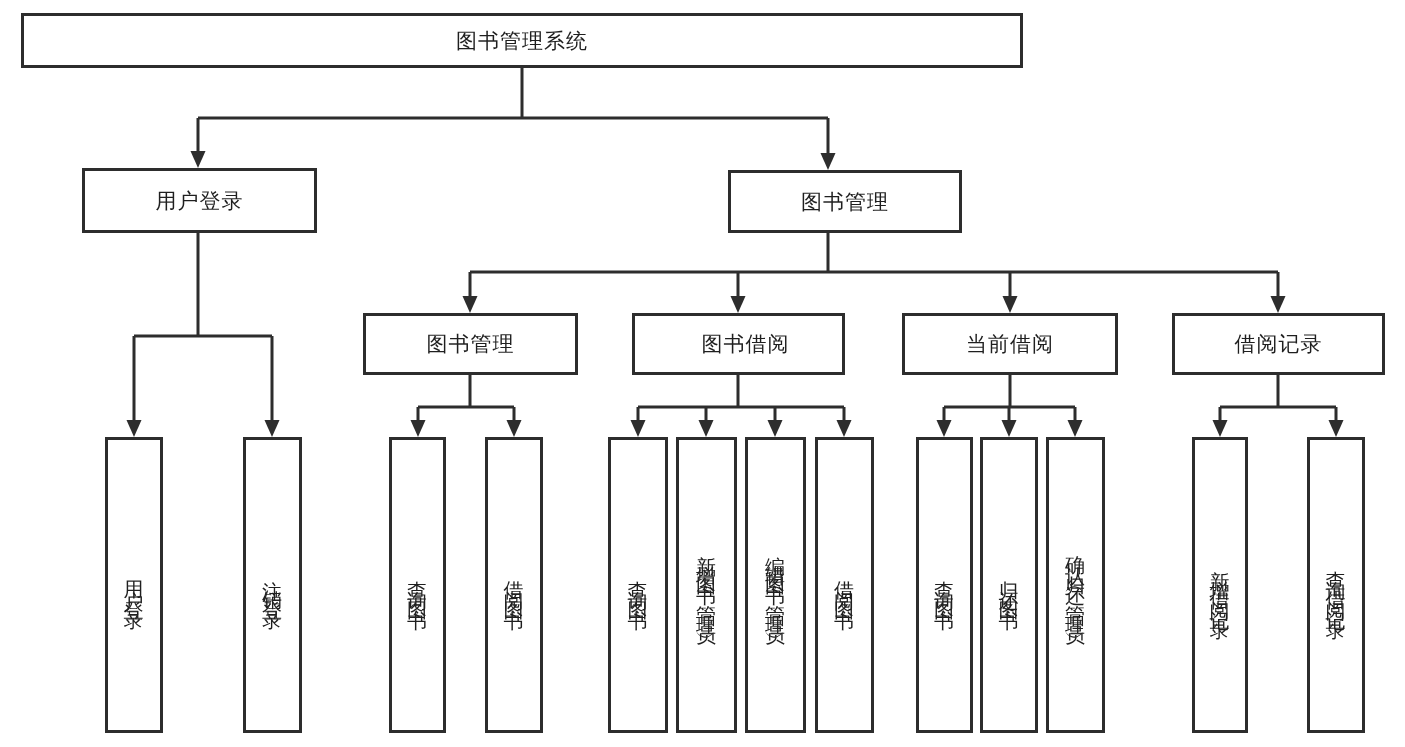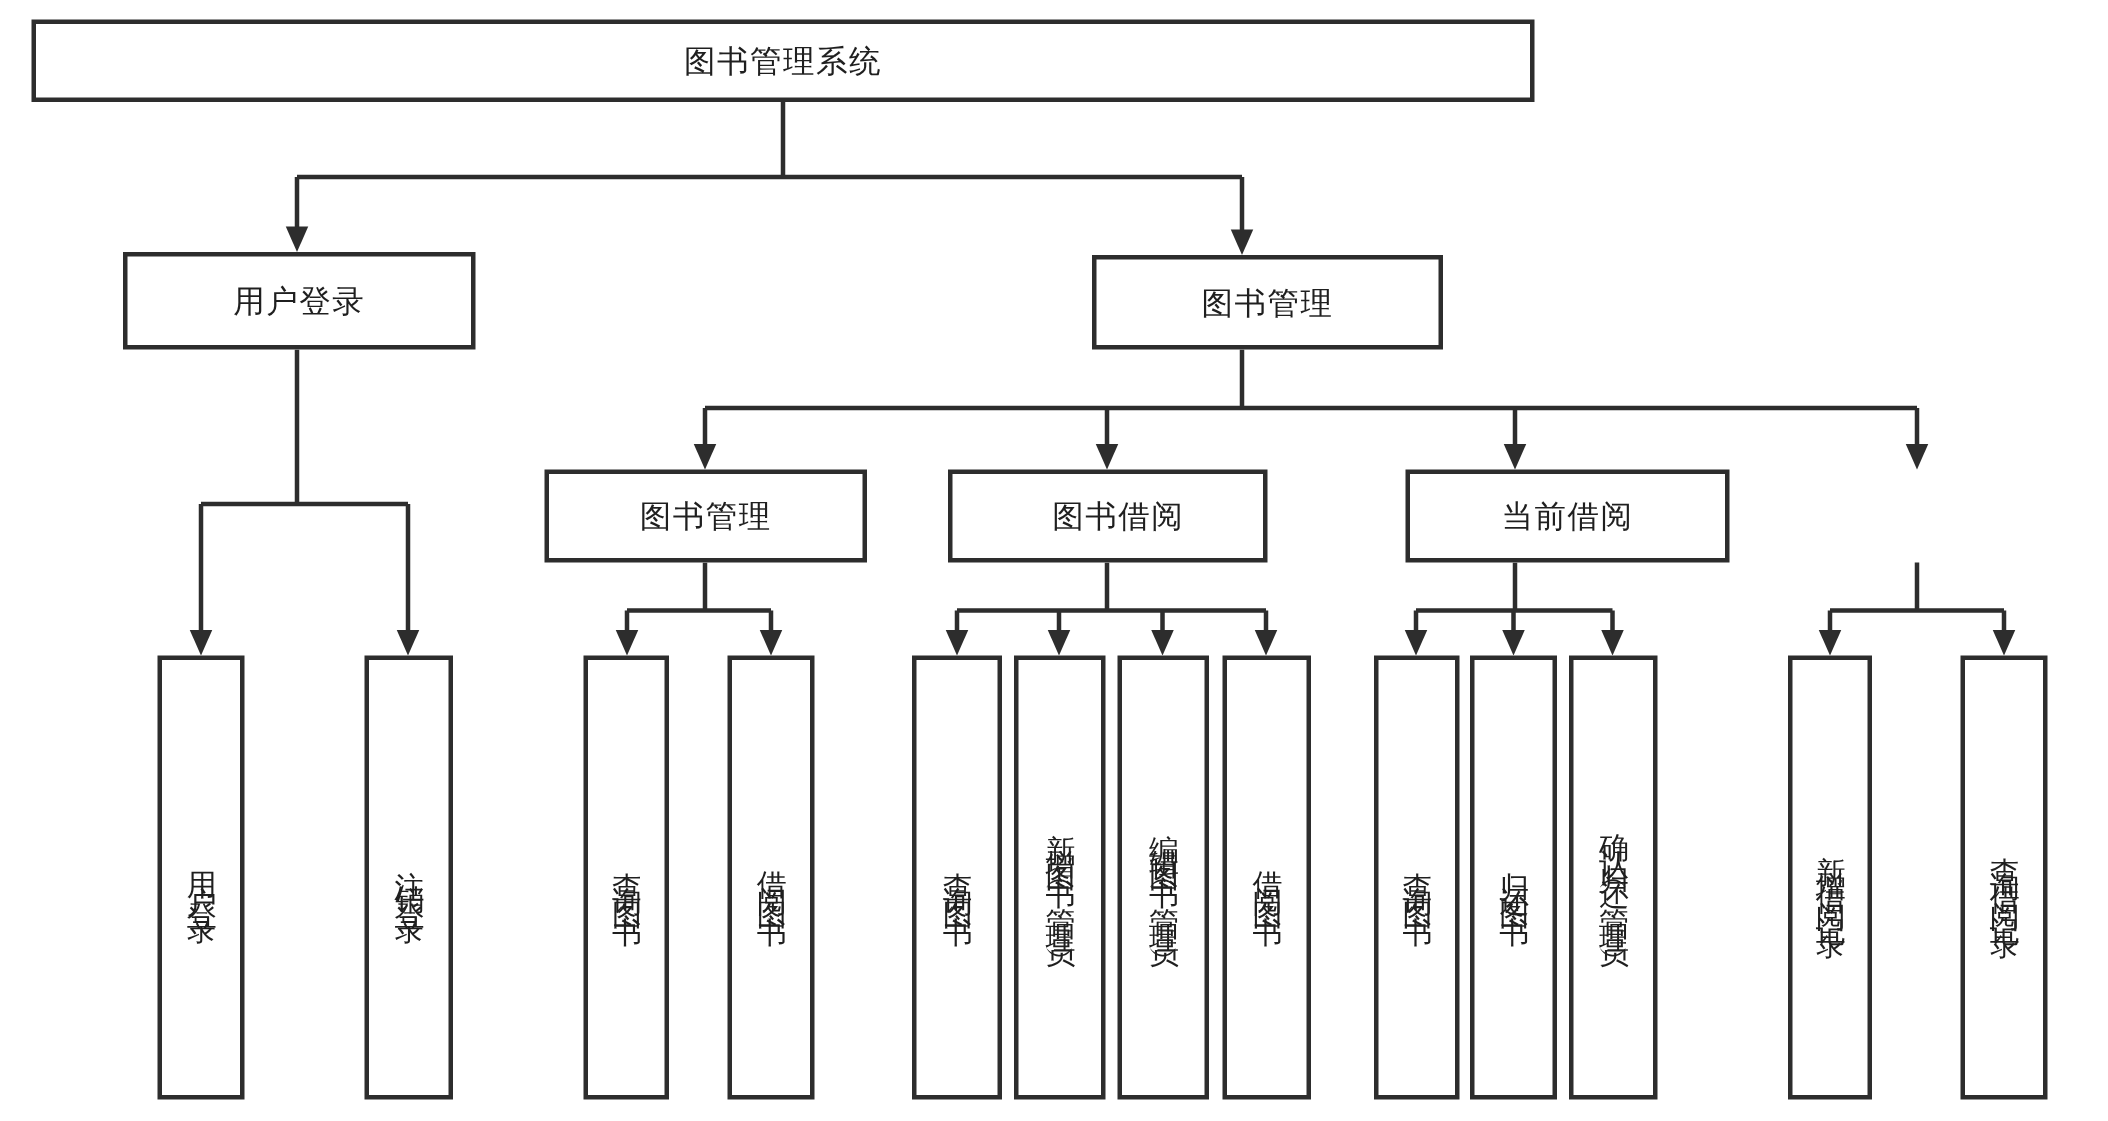--- a/index.html
+++ b/index.html
@@ -128,22 +128,25 @@
   <div class="box h" style="left:728px; top:170px; width:234px; height:63px;">
     <span>图书管理</span>
   </div>
 
   <div class="box h" style="left:363px; top:313px; width:215px; height:62px;">
     <span>图书管理</span>
   </div>
   <div class="box h" style="left:632px; top:313px; width:213px; height:62px;padding-left:14px;">
     <span>图书借阅</span>
   </div>
-  <div class="box h" style="left:902px; top:313px; width:216px; height:62px;margin-left:35px;">
+  <div class="box h" style="left:902px; top:313px; width:216px; height:62px;">
     <span>当前借阅</span>
+  </div>
+  <div class="box h" style="left:1172px; top:313px; width:213px; height:62px;">
+    <span>借阅记录</span>
   </div>
 
   <div class="box v" style="left:105px; top:437px; width:58px; height:296px;">
     <span>用户登录</span>
   </div>
   <div class="box v" style="left:243px; top:437px; width:59px; height:296px;">
     <span>注销登录</span>
   </div>
 
   <div class="box v" style="left:389px; top:437px; width:57px; height:296px;">

